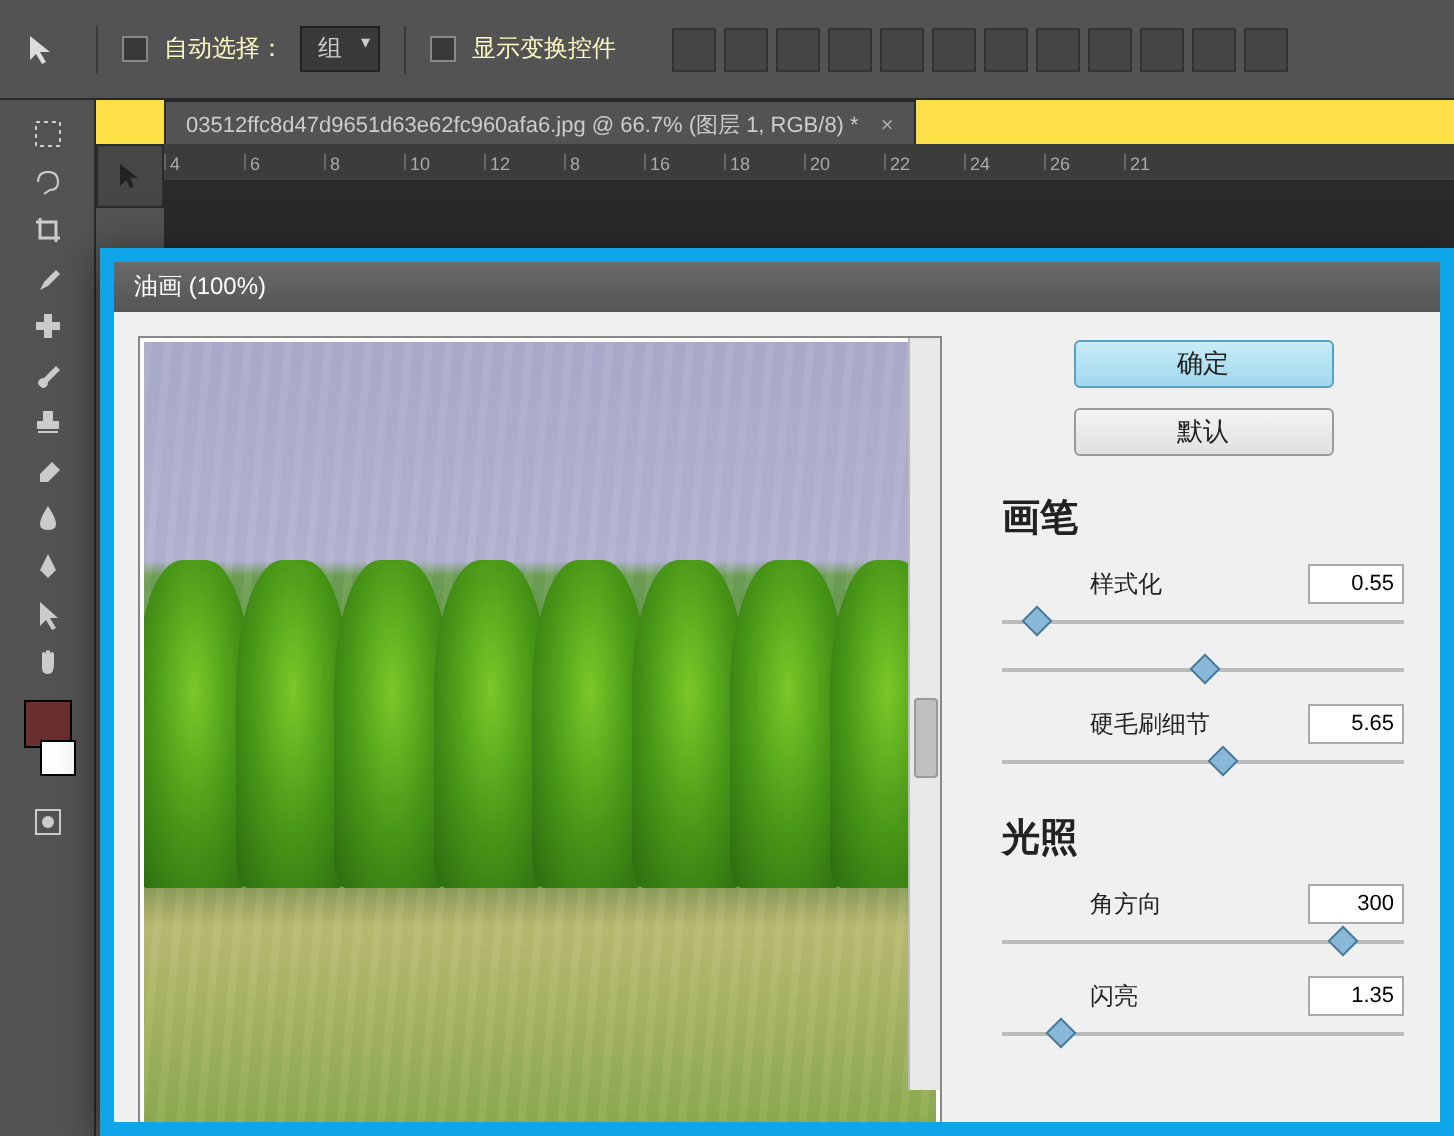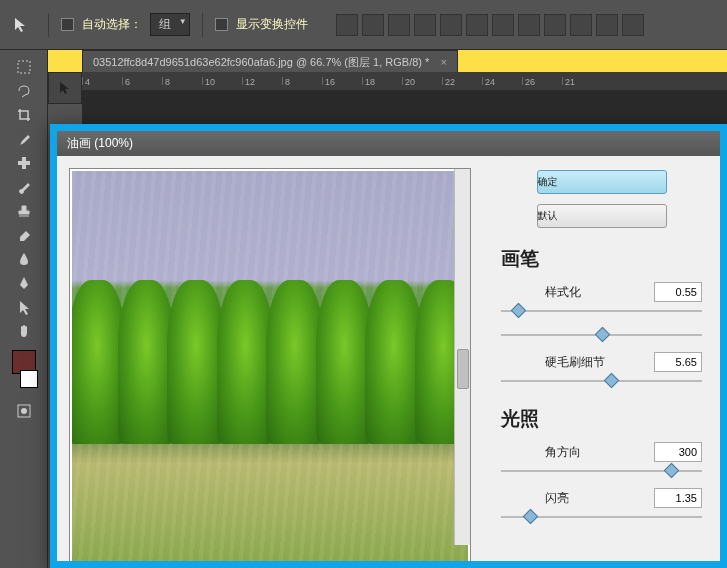--- a/index.html
+++ b/index.html
@@ -44,21 +44,21 @@
 .preview-outer { border: 1px solid #888; background: #fff; padding: 2px; width: 402px; height: 396px; position: relative; }
 .preview-image { width: 100%; height: 100%; background: linear-gradient(to bottom, #a8a8c8 0%, #b0b0ce 28%, #6c9c54 30%, #4a8a2e 58%, #3a6a34 62%, #b8b870 75%, #8aa850 100%); position: relative; overflow: hidden; }
 .trees { position: absolute; top: 28%; left: 0; right: 0; height: 42%; display: flex; }
 .tree { flex: 1; background: radial-gradient(ellipse at 50% 40%, #7ac828 0%, #4a9818 50%, #2a6a10 100%); border-radius: 40% 40% 10% 10%; margin: 0 -4px; }
 .sky-texture { position: absolute; inset: 0; background: repeating-linear-gradient(95deg, rgba(255,255,255,0.08) 0 4px, transparent 4px 10px); mix-blend-mode: overlay; }
 .vscroll { position: absolute; right: 0; top: 0; bottom: 18px; width: 16px; background: #e8e8e8; border-left: 1px solid #bbb; }
 .vscroll-thumb { position: absolute; top: 180px; left: 2px; width: 12px; height: 40px; background: #c0c0c0; border: 1px solid #999; border-radius: 2px; }
 
 .controls-pane { flex: 1; padding: 14px 18px; font-size: 12px; color: #222; display: flex; flex-direction: column; gap: 10px; }
 .btn-row { display: flex; justify-content: center; }
-.ps-button { width: 130px; height: 24px; border: 1px solid #5aa0c0; background: linear-gradient(#c8ecf8, #a0d8ec); font-size: 10px; border-radius: 3px; line-height: 22px; }
+.ps-button { width: 130px; height: 24px; border: 1px solid #5aa0c0; background: linear-gradient(#c8ecf8, #a0d8ec); font-size: 13px; border-radius: 3px; text-align: center; line-height: 22px; }
 .ps-button.default { background: linear-gradient(#f4f4f4, #e0e0e0); border-color: #999; }
 .section-title { font-weight: bold; font-size: 19px; margin-top: 8px; }
 .slider-row { display: flex; flex-direction: column; gap: 2px; }
 .slider-head { display: flex; justify-content: space-between; align-items: center; margin-left: 44px; }
 .slider-val { width: 48px; height: 20px; border: 1px solid #aaa; background: #fff; font-size: 11px; text-align: right; padding: 2px 4px; }
 .slider-track { height: 14px; position: relative; }
 .slider-line { position: absolute; left: 0; right: 0; top: 6px; height: 2px; background: #bbb; }
 .slider-thumb { position: absolute; top: 1px; width: 11px; height: 11px; background: #8ab8d8; border: 1px solid #4a7a9a; transform: rotate(45deg); }
 </style>
 </head>

